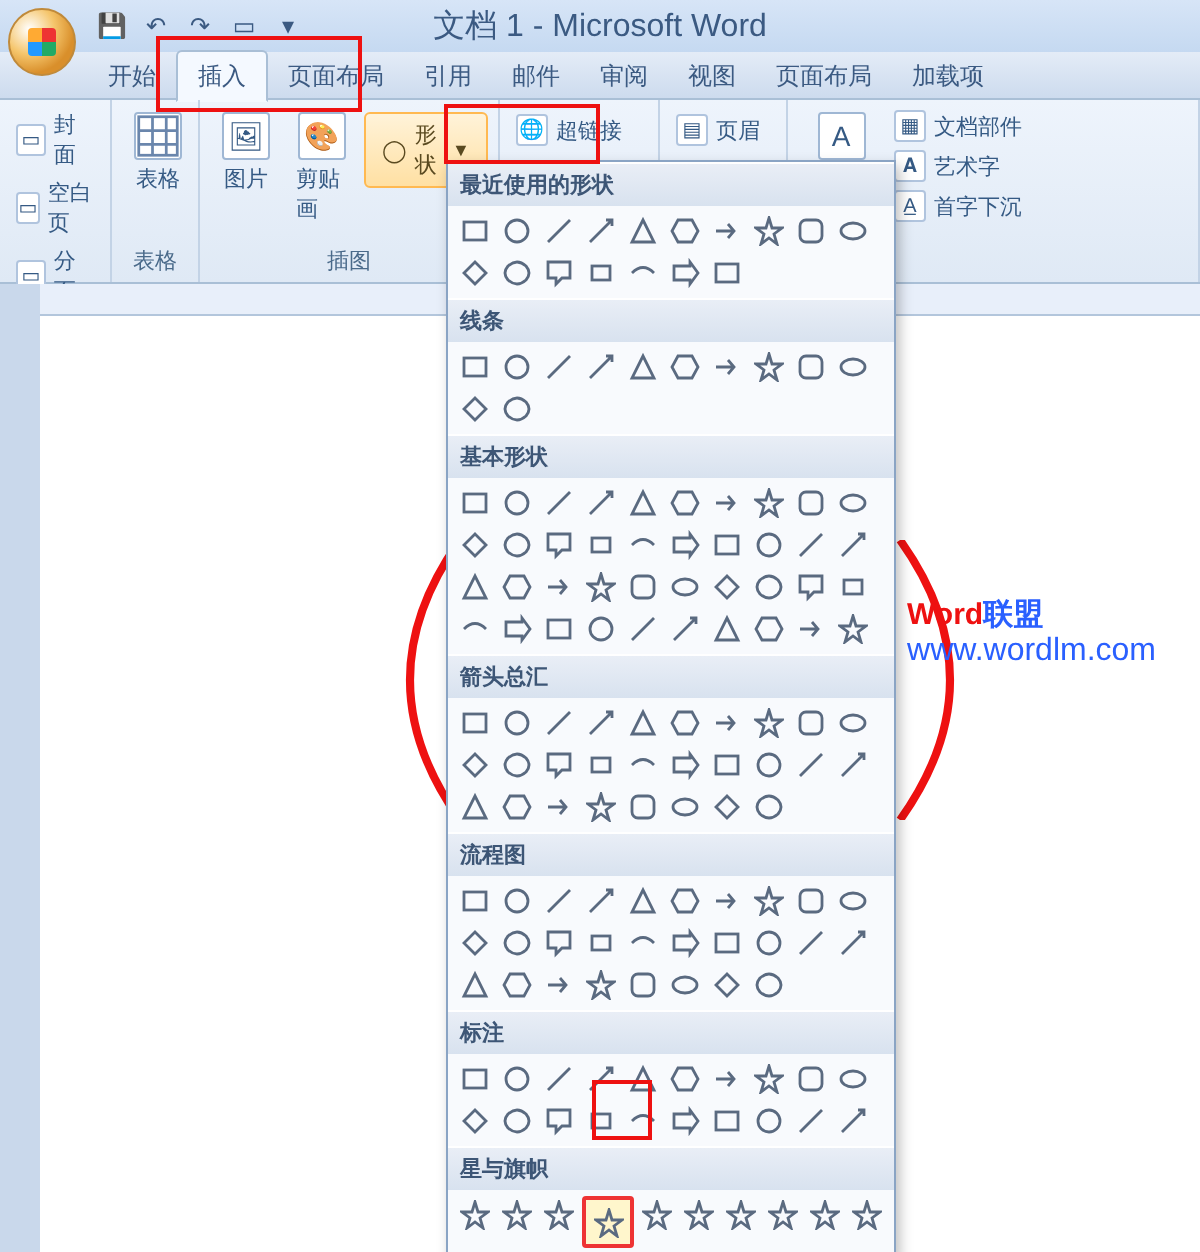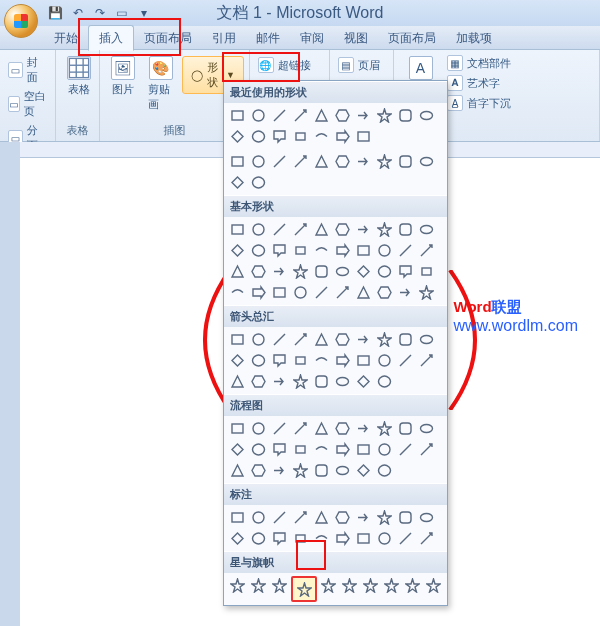--- a/index.html
+++ b/index.html
@@ -266,20 +266,21 @@
         <svg viewBox="0 0 15 15">
           <polygon points="2,4 10,4 10,2 14,7.5 10,13 10,11 2,11"></polygon>
         </svg>
       </div>
       <div class="shape-cell">
         <svg viewBox="0 0 15 15">
           <rect x="2" y="3" width="11" height="9"></rect>
         </svg>
       </div>
     </div>
+    <div class="dd-header">线条</div>
     <div class="dd-grid">
       <div class="shape-cell">
         <svg viewBox="0 0 15 15">
           <rect x="2" y="3" width="11" height="9"></rect>
         </svg>
       </div>
       <div class="shape-cell">
         <svg viewBox="0 0 15 15">
           <circle cx="7.5" cy="7.5" r="5.5"></circle>
         </svg>

